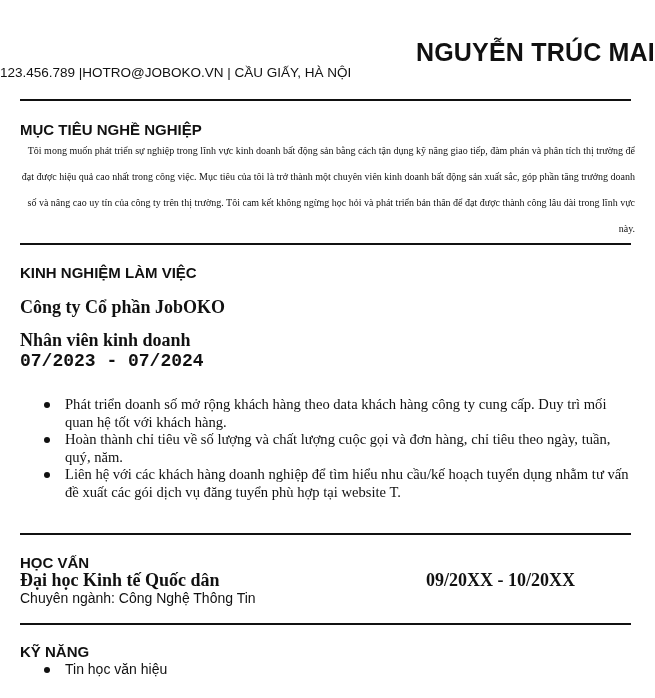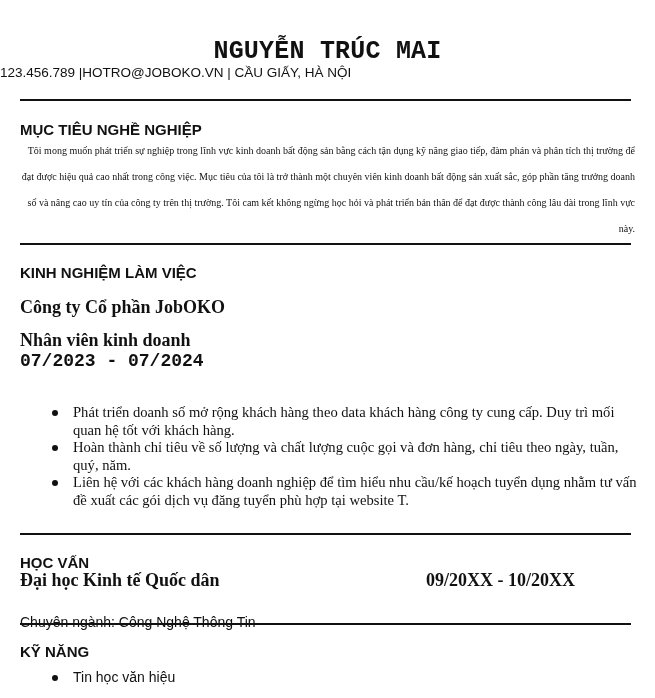--- a/index.html
+++ b/index.html
@@ -3,43 +3,43 @@
   <meta charset="utf-8">
   <style>
     html, body { margin: 0; padding: 0; background: #ffffff; }
     body {
       width: 655px; height: 698px; position: relative; overflow: hidden;
       font-family: "DejaVu Serif", "Liberation Serif", serif;
       color: #111111;
     }
     .abs { position: absolute; }
     .name {
-      left: 0; width: 655px; top: 37px; text-align: center;
-      font-family: Liberation Mono, monospace; font-weight: bold;
+      left: 0; width: 655px; top: 37px; text-align: right;
+      font-family: Liberation Sans, sans-serif; font-weight: bold;
       font-size: 25px; line-height: 30px; letter-spacing: 0.2px;
     }
     .contact {
       left: 0; width: 655px; top: 64px; text-align: left;
       font-family: "Liberation Sans", sans-serif; font-size: 13.5px; line-height: 18px;
     }
     .rule { left: 20px; width: 611px; height: 1.5px; background: #111; }
     .h {
       left: 20px; font-family: Liberation Sans, sans-serif; font-weight: bold;
       font-size: 15px; line-height: 18px;
     }
     .para {
       left: 20px; width: 615px; font-family: "Liberation Serif", serif;
       font-size: 10px; line-height: 26px; text-align: right;
     }
     .sub {
       left: 20px; font-family: "Liberation Serif", serif; font-weight: bold;
       font-size: 18px; line-height: 18px;
     }
     ul.bullets {
-      position: absolute; left: 20px; width: 612px; margin: 8px; padding: 0; list-style: none;
+      position: absolute; left: 20px; width: 612px; margin: 0; padding: 0; list-style: none;
       font-family: "Liberation Serif", serif; font-size: 14.6px; line-height: 17.6px;
     }
     ul.bullets li { position: relative; padding-left: 45px; }
     ul.bullets li .dot {
       position: absolute; left: 24px; top: 6px; width: 6px; height: 6px;
       border-radius: 50%; background: #111;
     }
     .plain {
       left: 20px; font-family: "Liberation Sans", sans-serif; font-size: 14px; line-height: 18px;
     }
@@ -66,20 +66,20 @@
   <li><span class="dot"></span><span>Phát triển doanh số mở rộng khách hàng theo data khách hàng công ty cung cấp. Duy trì mối quan hệ tốt với khách hàng.</span></li>
   <li><span class="dot"></span><span>Hoàn thành chỉ tiêu về số lượng và chất lượng cuộc gọi và đơn hàng, chỉ tiêu theo ngày, tuần, quý, năm.</span></li>
   <li><span class="dot"></span><span>Liên hệ với các khách hàng doanh nghiệp để tìm hiểu nhu cầu/kế hoạch tuyển dụng nhằm tư vấn đề xuất các gói dịch vụ đăng tuyển phù hợp tại website T.</span></li>
 </ul>
 
 <div class="abs rule" style="top:533px;"></div>
 
 <div class="abs h" style="top:554px;">HỌC VẤN</div>
 <div class="abs sub" style="top:571px;">Đại học Kinh tế Quốc dân</div>
 <div class="abs sub" style="top:571px; left:426px;">09/20XX - 10/20XX</div>
-<div class="abs plain" style="top:589px;margin-top:24px;">Chuyên ngành: Công Nghệ Thông Tin</div>
+<div class="abs plain" style="top:589px;">Chuyên ngành: Công Nghệ Thông Tin</div>
 
 <div class="abs rule" style="top:623px;"></div>
 
 <div class="abs h" style="top:643px;">KỸ NĂNG</div>
 <ul class="bullets" style="top:661px; font-family:'Liberation Sans', sans-serif; font-size:14px;">
   <li><span class="dot"></span><span>Tin học văn hiệu</span></li>
 </ul>
 
 </body></html>

